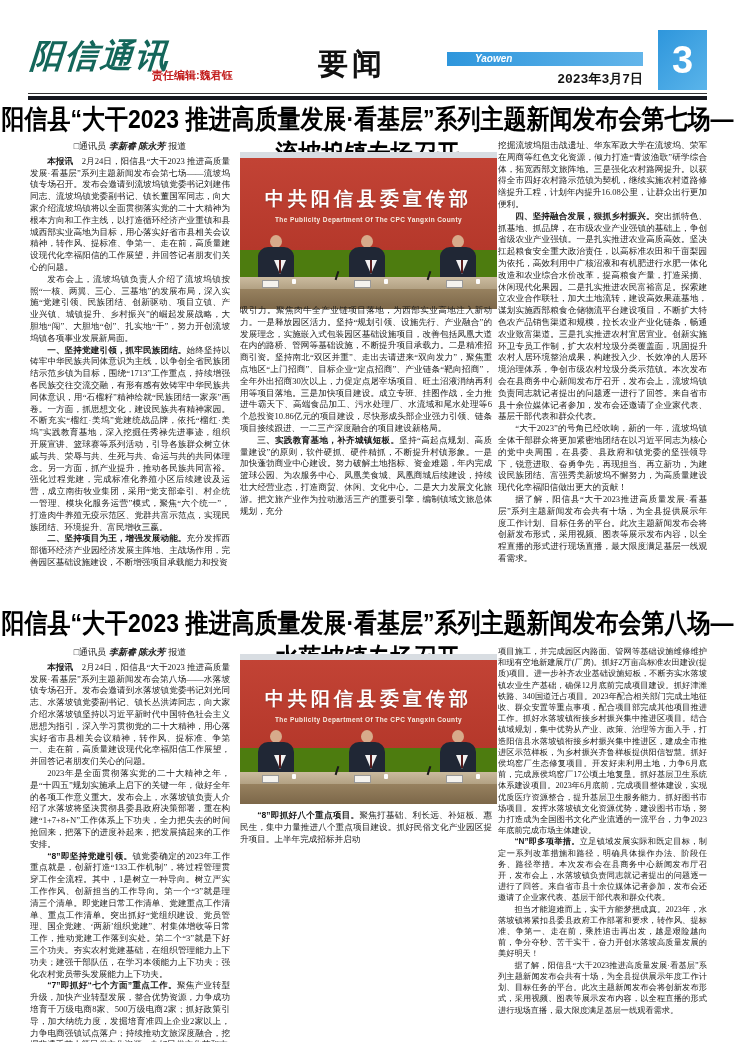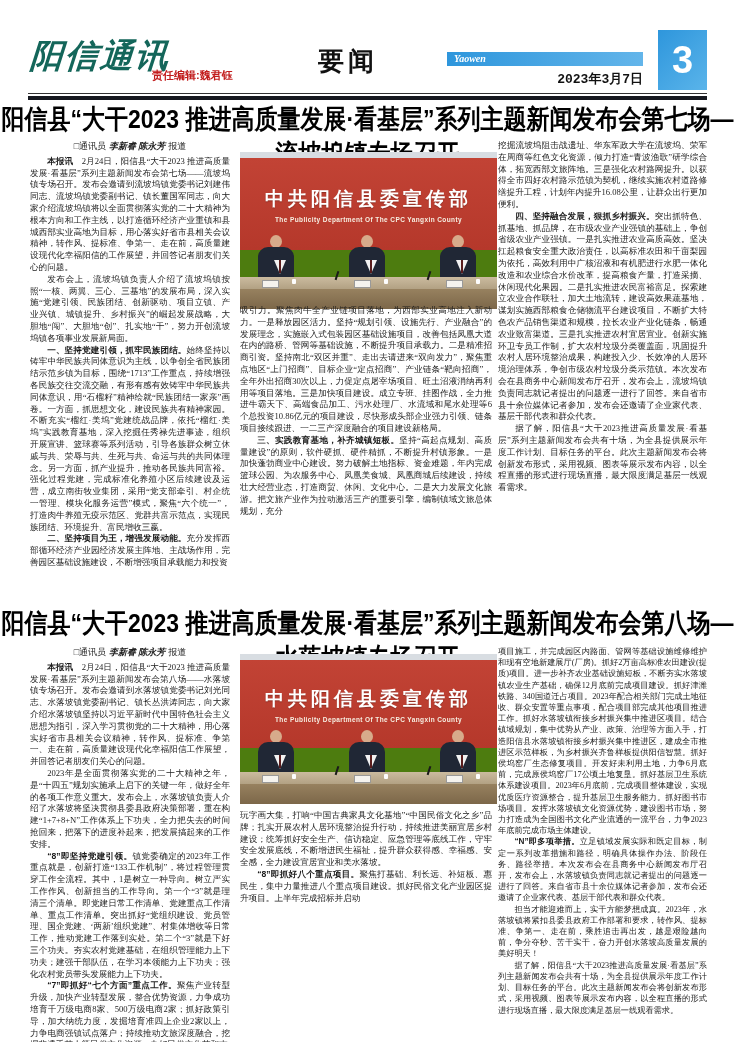--- a/index.html
+++ b/index.html
@@ -3,26 +3,26 @@
 <meta charset="utf-8">
 <style>
   html,body{margin:0;padding:0;background:#e8e8e8;}
   .page{position:relative;width:735px;height:1050px;background:#ffffff;margin:0 auto;overflow:hidden;
         font-family:"Liberation Serif","DejaVu Serif",serif;}
   
   .masthead{position:absolute;left:30px;top:34px;font-size:33px;font-weight:900;font-style:italic;
             color:#14665a;letter-spacing:2px;transform:skewX(-4deg);font-family:"DejaVu Serif",serif;}
   .editor{position:absolute;left:152px;top:68px;font-size:11px;font-weight:700;color:#c21d1d;
           font-family:"Liberation Sans",sans-serif;}
-  .section-title{position:absolute;left:318px;top:44px;font-size:26px;font-weight:900;color:#111;
+  .section-title{position:absolute;left:318px;top:44px;font-size:30px;font-weight:900;color:#111;
                  letter-spacing:4px;font-family:"Liberation Sans","DejaVu Sans",sans-serif;}
   .pinyin-bar{position:absolute;left:447px;top:52px;width:196px;height:14px;
               background:linear-gradient(90deg,#2e96dc,#63b5ea);}
   .pinyin-bar span{display:block;padding:0 0 0 7px;font-size:10px;line-height:14px;color:#fff;
-                   font-style:italic;font-weight:700;font-family:Liberation Serif, serif;}
+                   font-style:italic;font-weight:700;font-family:Liberation Sans, sans-serif;margin-left:21px;}
   .date{position:absolute;left:540px;top:70px;width:103px;text-align:right;font-size:13px;font-weight:700;
         color:#111;font-family:Liberation Mono, monospace;}
   .page-num-box{position:absolute;left:658px;top:30px;width:49px;height:60px;
                 background:linear-gradient(135deg,#2e96dc,#5ab4ea);display:flex;align-items:center;justify-content:center;}
   .page-num-box span{color:#fff;font-size:38px;font-weight:900;font-family:"Liberation Sans",sans-serif;}
   .rule-thin{position:absolute;left:28px;width:679px;top:93px;height:1px;background:#333;}
   .rule-thick{position:absolute;left:28px;width:679px;top:96px;height:4px;background:#16181f;}
   
   .headline{position:absolute;left:0;width:735px;text-align:center;font-size:23px;font-weight:900;color:#000;
             font-family:"Liberation Sans","DejaVu Sans",sans-serif;letter-spacing:0;transform:scaleY(1.15);}
@@ -139,20 +139,21 @@
   </div>
 
   <div class="col a1mid">
     <p class="cont"><span>吸引力。聚焦肉牛全产业链项目落地，为西部实业高地注入新动力。一是释放园区活力。坚持“规划引领、设施先行、产业融合”的发展理念，实施嵌入式包装园区基础设施项目，改善包括凤凰大道在内的路桥、管网等基础设施，不断提升项目承载力。二是精准招商引资。坚持南北“双区并重”、走出去请进来“双向发力”，聚焦重点地区“上门招商”、目标企业“定点招商”、产业链条“靶向招商”，全年外出招商30次以上，力促定点屠宰场项目、旺土沼液消纳再利用等项目落地。三是加快项目建设。成立专班、挂图作战，全力推进牛霸天下、高端食品加工、污水处理厂、水流域和尾水处理等6个总投资10.86亿元的项目建设，尽快形成头部企业强力引领、链条项目接续跟进、一二三产深度融合的项目建设新格局。</span></p>
     <p><span class="sec">三、实践教育基地，补齐城镇短板。</span><span>坚持“高起点规划、高质量建设”的原则，软件硬抓、硬件精抓，不断提升村镇形象。一是加快蓬勃商业中心建设。努力破解土地指标、资金难题，年内完成篮球公园、为农服务中心、凤凰美食城、凤凰商城后续建设，持续壮大经营业态，打造商贸、休闲、文化中心。二是大力发展文化旅游。把文旅产业作为拉动激活三产的重要引擎，编制镇域文旅总体规划，充分</span></p>
   </div>
 
   <div class="col a1c3">
     <p class="cont"><span>挖掘流坡坞阻击战遗址、华东军政大学在流坡坞、荣军在周商等红色文化资源，倾力打造“青波渔歌”研学综合体，拓宽西部文旅阵地。三是强化农村路网提升。以获得全市四好农村路示范镇为契机，继续实施农村道路修缮提升工程，计划年内提升16.08公里，让群众出行更加便利。</span></p>
     <p><span class="sec">四、坚持融合发展，狠抓乡村振兴。</span><span>突出抓特色、抓基地、抓品牌，在市级农业产业强镇的基础上，争创省级农业产业强镇。一是扎实推进农业高质高效。坚决扛起粮食安全重大政治责任，以高标准农田和千亩梨园为依托，高效利用中广核沼液和有机肥进行水肥一体化改造和农业综合水价改革，提高粮食产量，打造采摘、休闲现代化果园。二是扎实推进农民富裕富足。探索建立农业合作联社，加大土地流转，建设高效果蔬基地，谋划实施西部粮食仓储物流平台建设项目，不断扩大特色农产品销售渠道和规模，拉长农业产业化链条，畅通农业致富渠道。三是扎实推进农村宜居宜业。创新实施环卫专员工作制，扩大农村垃圾分类覆盖面，巩固提升农村人居环境整治成果，构建投入少、长效净的人居环境治理体系，争创市级农村垃圾分类示范镇。本次发布会在县商务中心新闻发布厅召开，发布会上，流坡坞镇负责同志就记者提出的问题逐一进行了回答。来自省市县十余位媒体记者参加，发布会还邀请了企业家代表、基层干部代表和群众代表。</span></p>
+    <p><span>“大干2023”的号角已经吹响，新的一年，流坡坞镇全体干部群众将更加紧密地团结在以习近平同志为核心的党中央周围，在县委、县政府和镇党委的坚强领导下，锐意进取、奋勇争先，再现担当、再立新功，为建设民族团结、富强秀美新坡坞不懈努力，为高质量建设现代化幸福阳信做出更大的贡献！</span></p>
     <p><span>据了解，阳信县“大干2023推进高质量发展·看基层”系列主题新闻发布会共有十场，为全县提供展示年度工作计划、目标任务的平台。此次主题新闻发布会将创新发布形式，采用视频、图表等展示发布内容，以全程直播的形式进行现场直播，最大限度满足基层一线观看需求。</span></p>
   </div>
 
   <div class="headline headline2">阳信县“大干2023 推进高质量发展·看基层”系列主题新闻发布会第八场—水落坡镇专场召开</div>
 
   <div class="col a2c1">
     <p class="byline"><span>□通讯员</span><span class="authors">李新睿 陈永芳</span><span>报道</span></p>
     <p><span class="lead">本报讯</span>　<span>2月24日，阳信县“大干2023 推进高质量发展·看基层”系列主题新闻发布会第八场——水落坡镇专场召开。发布会邀请到水落坡镇党委书记刘光同志、水落坡镇党委副书记、镇长丛洪涛同志，向大家介绍水落坡镇坚持以习近平新时代中国特色社会主义思想为指引，深入学习贯彻党的二十大精神，用心落实好省市县相关会议精神，转作风、提标准、争第一、走在前，高质量建设现代化幸福阳信工作展望，并回答记者朋友们关心的问题。</span></p>
     <p><span>2023年是全面贯彻落实党的二十大精神之年，是“十四五”规划实施承上启下的关键一年，做好全年的各项工作意义重大。发布会上，水落坡镇负责人介绍了水落坡将坚决贯彻县委县政府决策部署，重在构建“1+7+8+N”工作体系上下功夫，全力把失去的时间抢回来，把落下的进度补起来，把发展搞起来的工作安排。</span></p>
     <p><span class="sec">“8”即坚持党建引领。</span><span>镇党委确定的2023年工作重点就是，创新打造“133工作机制”，将过程管理贯穿工作全流程。其中，1是树立一种导向。树立严实工作作风、创新担当的工作导向。第一个“3”就是理清三个清单。即党建日常工作清单、党建重点工作清单、重点工作清单。突出抓好“党组织建设、党员管理、国企党建、‘两新’组织党建”、村集体增收等日常工作，推动党建工作落到实处。第二个“3”就是下好三个功夫。夯实农村党建基础，在组织管理能力上下功夫；建强干部队伍，在学习本领能力上下功夫；强化农村党员带头发展能力上下功夫。</span></p>
@@ -195,21 +196,20 @@
         <div class="cup" style="left:144px"></div>
         <div class="cup" style="left:236px"></div>
         <div class="mic" style="left:96px;top:-6px"></div>
         <div class="mic" style="left:188px;top:-6px"></div>
       </div>
       <div class="desk-front"></div>
     </div>
   </div>
 
   <div class="col a2mid">
-    <p class="cont"><span>玩字画大集，打响“中国古典家具文化基地”“中国民俗文化之乡”品牌；扎实开展农村人居环境整治提升行动，持续推进美丽宜居乡村建设；统筹抓好安全生产、信访稳定、应急管理等底线工作，守牢安全发展底线，不断增进民生福祉，提升群众获得感、幸福感、安全感，全力建设宜居宜业和美水落坡。</span></p>
     <p><span class="sec">“8”即抓好八个重点项目。</span><span>聚焦打基础、利长远、补短板、惠民生，集中力量推进八个重点项目建设。抓好民俗文化产业园区提升项目。上半年完成招标并启动</span></p>
   </div>
 
   <div class="col a2c3">
     <p class="cont"><span>项目施工，并完成园区内路面、管网等基础设施维修维护和现有空地新建展厅(厂房)。抓好2万亩高标准农田建设(提质)项目。进一步补齐农业基础设施短板，不断夯实水落坡镇农业生产基础，确保12月底前完成项目建设。抓好津潍铁路、340国道迁占项目。2023年配合相关部门完成土地征收、群众安置等重点事项，配合项目部完成其他项目推进工作。抓好水落坡镇衔接乡村振兴集中推进区项目。结合镇域规划，集中优势从产业、政策、治理等方面入手，打造阳信县水落坡镇衔接乡村振兴集中推进区，建成全市推进区示范样板，为乡村振兴齐鲁样板提供阳信智慧。抓好侯坞窑厂生态修复项目。开发好未利用土地，力争6月底前，完成原侯坞窑厂17公顷土地复垦。抓好基层卫生系统体系建设项目。2023年6月底前，完成项目整体建设，实现优质医疗资源整合，提升基层卫生服务能力。抓好图书市场项目。发挥水落坡镇文化资源优势，建设图书市场，努力打造成为全国图书文化产业流通的一流平台，力争2023年底前完成市场主体建设。</span></p>
     <p><span class="sec">“N”即多项举措。</span><span>立足镇域发展实际和既定目标，制定一系列改革措施和路径，明确具体操作办法、阶段任务、路径举措。本次发布会在县商务中心新闻发布厅召开，发布会上，水落坡镇负责同志就记者提出的问题逐一进行了回答。来自省市县十余位媒体记者参加，发布会还邀请了企业家代表、基层干部代表和群众代表。</span></p>
     <p><span>担当才能迎难而上，实干方能梦想成真。2023年，水落坡镇将紧扣县委县政府工作部署和要求，转作风、提标准、争第一、走在前，乘胜追击再出发，越是艰险越向前，争分夺秒、苦干实干，奋力开创水落坡高质量发展的美好明天！</span></p>
     <p><span>据了解，阳信县“大干2023推进高质量发展·看基层”系列主题新闻发布会共有十场，为全县提供展示年度工作计划、目标任务的平台。此次主题新闻发布会将创新发布形式，采用视频、图表等展示发布内容，以全程直播的形式进行现场直播，最大限度满足基层一线观看需求。</span></p>
   </div>
 

